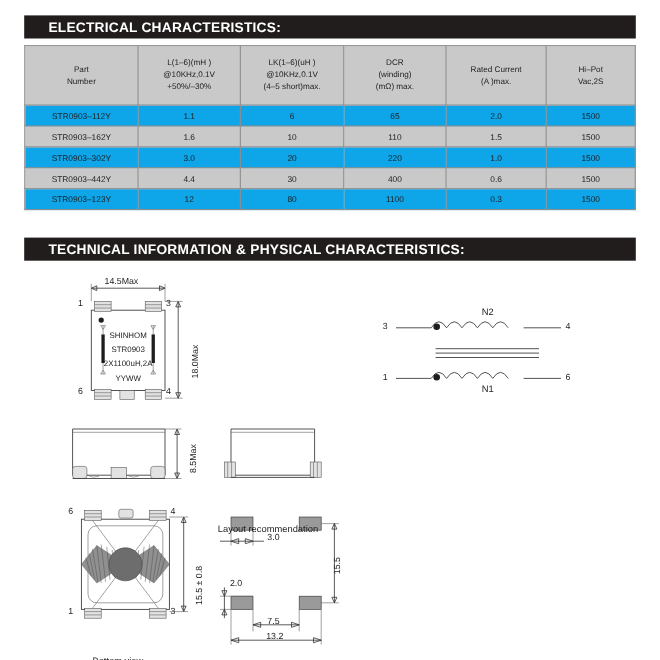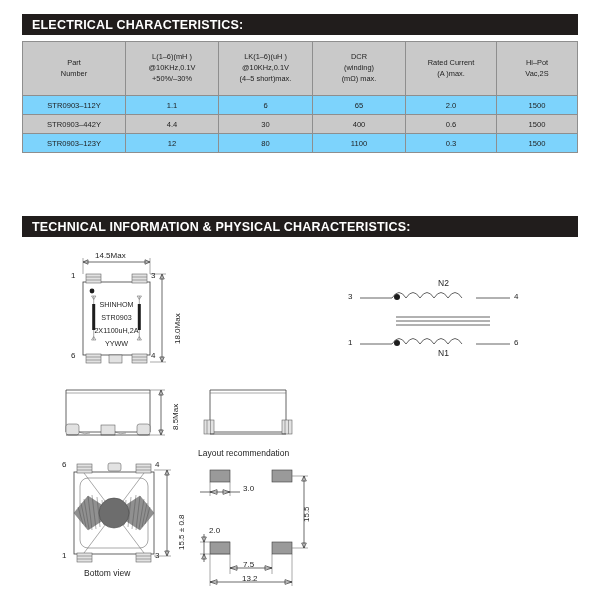--- a/index.html
+++ b/index.html
@@ -22,21 +22,21 @@
     left: 22px;
     width: 556px;
     height: 21px;
     background: #211d1c;
     color: #ffffff;
     font-size: 12.5px;
     font-weight: bold;
     letter-spacing: .2px;
     display: flex;
     align-items: center;
-    padding-left: 10px;
+    padding-left: 22px;
     box-sizing: border-box;
   }
   #banner-electrical { top: 14px; }
   #banner-technical  { top: 216px; text-align: center; }
 
   
   #spec-table-wrap {
     position: absolute;
     left: 22px;
     top: 41px;
@@ -59,21 +59,21 @@
   }
   table.spec thead th {
     background: #c9c9c9;
     height: 53px;
   }
   table.spec tbody td {
     height: 18px;
     font-size: 7.6px;
   }
   tr.row-alt td { background: #c9c9c9; }
-  tr.row-plain td { background: #7dd3fc; }
+  tr.row-plain td { background: #0ea5e9; }
   .hcell span { display: block; }
 
   
   #drawings {
     position: absolute;
     left: 0;
     top: 240px;
     width: 600px;
     height: 360px;
   }
@@ -90,20 +90,21 @@
     color: #1d1d1d;
     white-space: nowrap;
     transform-origin: 0 0;
     transform: rotate(-90deg);
   }
   .cap {
     position: absolute;
     font-size: 8.5px;
     color: #1d1d1d;
     white-space: nowrap;
+    margin-top: 28px;
   }
   svg { display: block; overflow: visible; }
   .ln   { stroke: #3c3c3c; stroke-width: .8; fill: none; }
   .lnt  { stroke: #6f6f6f; stroke-width: .6; fill: none; }
   .dim  { stroke: #2b2b2b; stroke-width: .7; fill: none; }
   .pad  { fill: #9a9a9a; stroke: #3c3c3c; stroke-width: .6; }
   .body-fill { fill: #ffffff; stroke: #3c3c3c; stroke-width: .8; }
   .pin-fill  { fill: #e2e2e2; stroke: #4a4a4a; stroke-width: .5; }
   .core { fill: #6d6d6d; stroke: #4a4a4a; stroke-width: .6; }
   .wind { fill: #7d7d7d; stroke: #5a5a5a; stroke-width: .5; }
@@ -159,20 +160,36 @@
         </th>
       </tr>
     </thead>
     <tbody id="spec-body">
         <tr class="row-plain">
           <td>STR0903–112Y</td>
           <td>1.1</td>
           <td>6</td>
           <td>65</td>
           <td>2.0</td>
+          <td>1500</td>
+        </tr>
+        <tr class="row-alt">
+          <td>STR0903–162Y</td>
+          <td>1.6</td>
+          <td>10</td>
+          <td>110</td>
+          <td>1.5</td>
+          <td>1500</td>
+        </tr>
+        <tr class="row-plain">
+          <td>STR0903–302Y</td>
+          <td>3.0</td>
+          <td>20</td>
+          <td>220</td>
+          <td>1.0</td>
           <td>1500</td>
         </tr>
         <tr class="row-alt">
           <td>STR0903–442Y</td>
           <td>4.4</td>
           <td>30</td>
           <td>400</td>
           <td>0.6</td>
           <td>1500</td>
         </tr>

